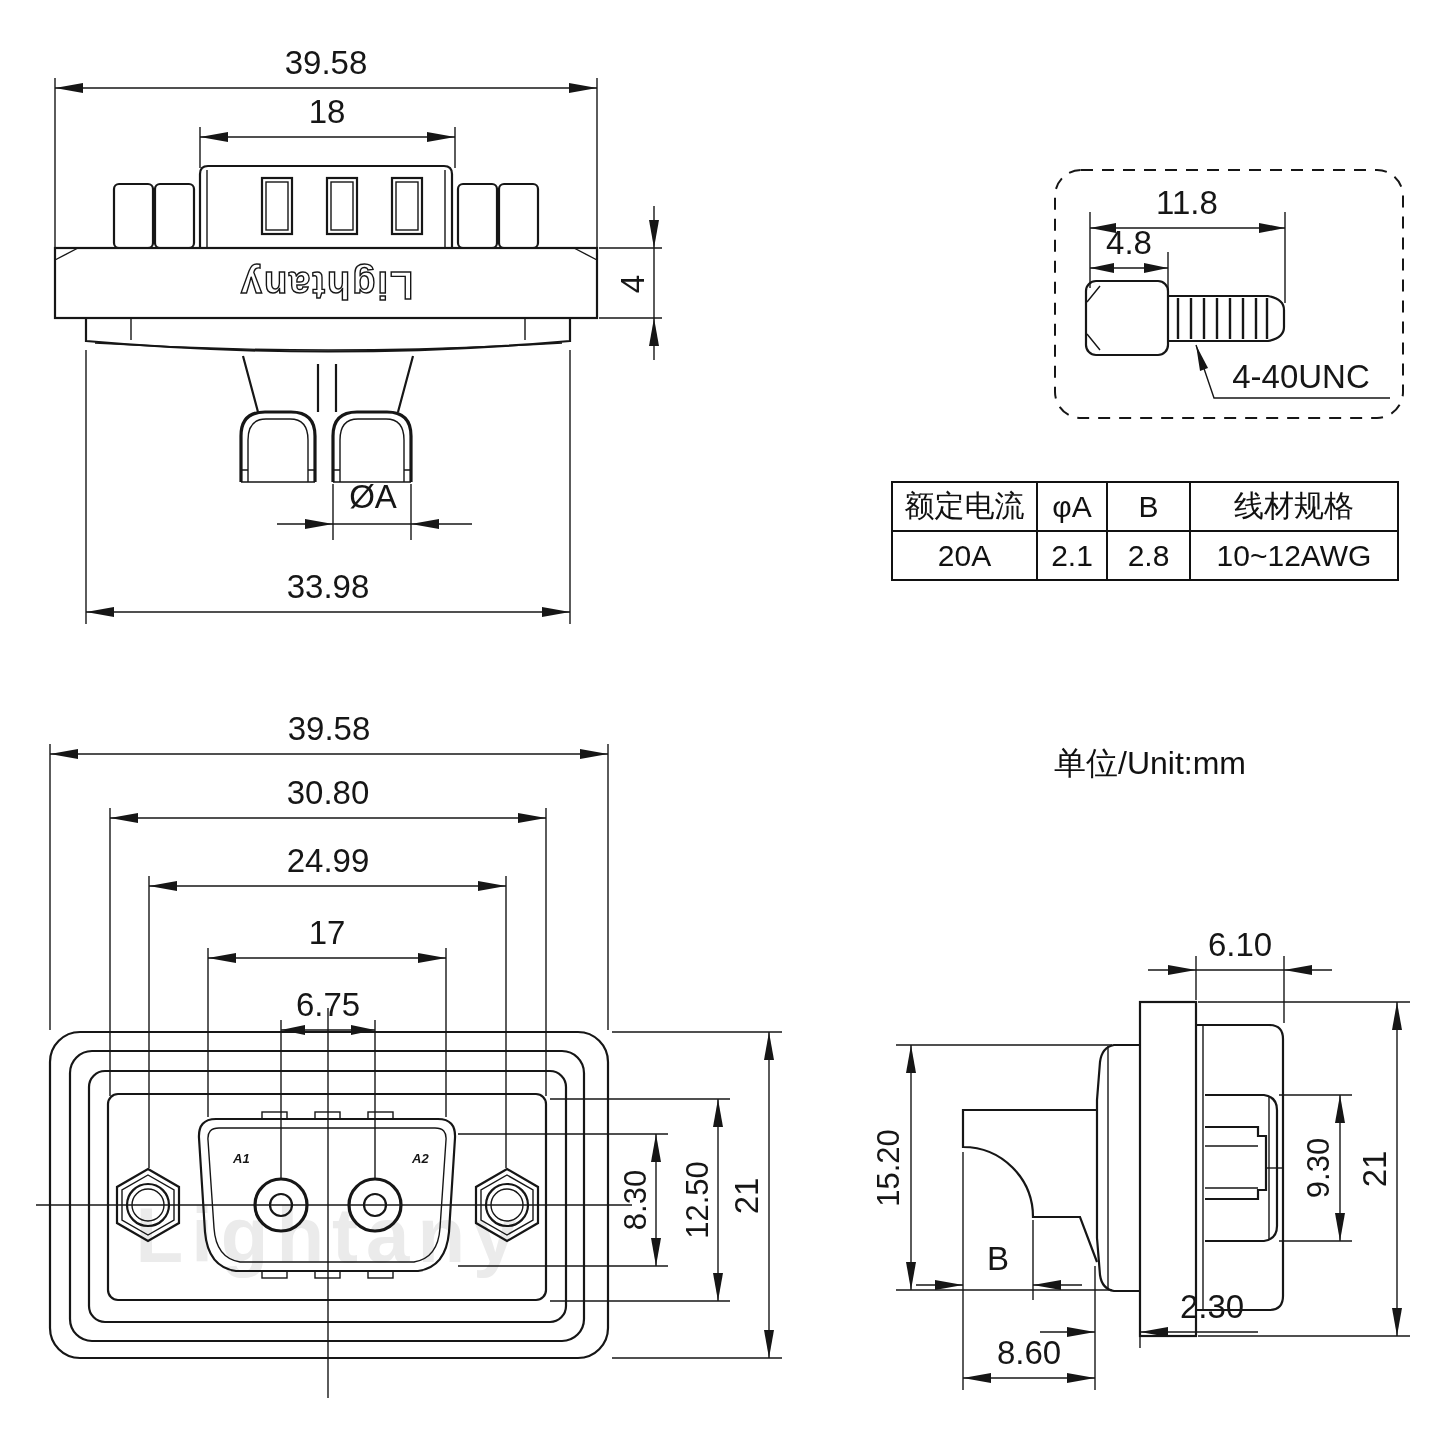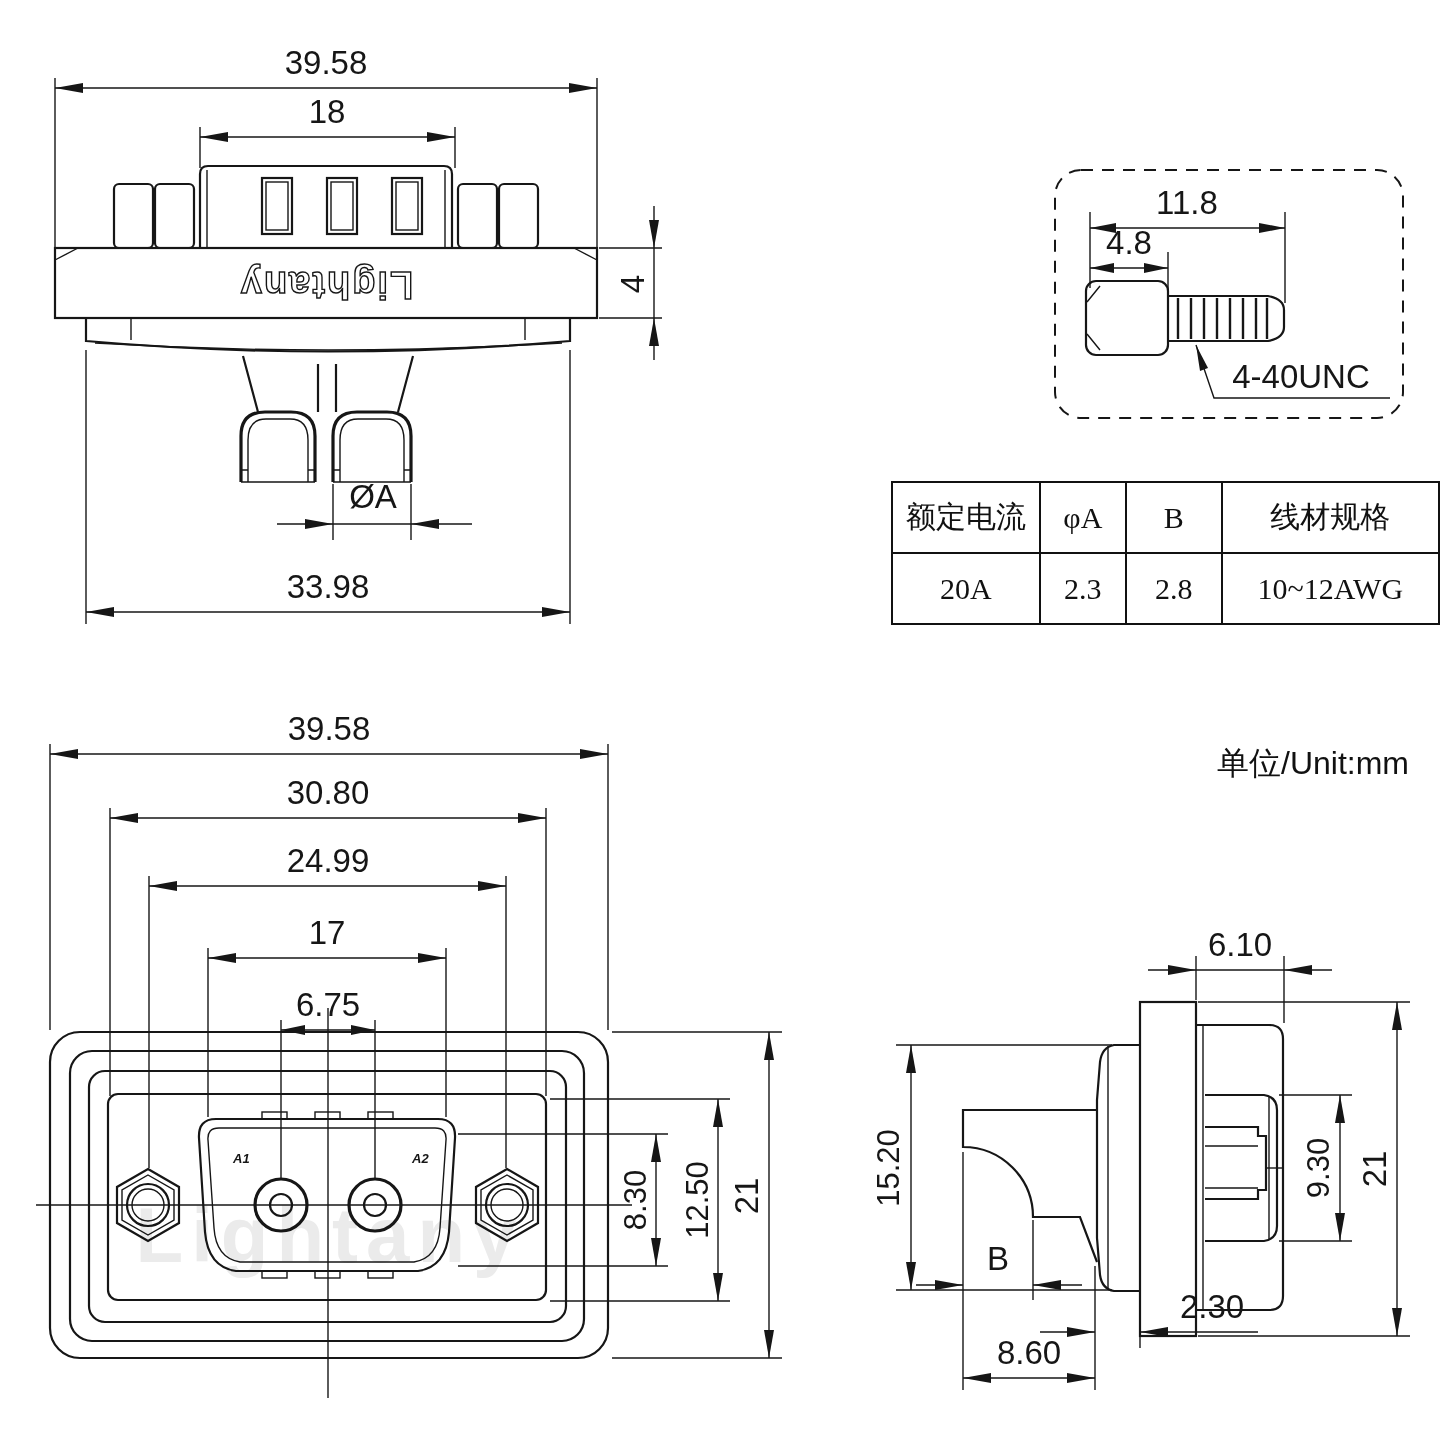--- a/index.html
+++ b/index.html
@@ -14,23 +14,23 @@
   .ar{fill:#161616;stroke:none;}
   .dim{font-family:"Liberation Sans","DejaVu Sans",sans-serif;font-size:33px;fill:#161616;}
   .dimS{font-size:31px;}
   .pinlbl{font-size:13px;font-style:italic;font-weight:bold;fill:#161616;}
   .logo{font-size:38px;font-weight:bold;letter-spacing:2px;fill:#ffffff;stroke:#161616;stroke-width:1.4px;}
   .wm{font-size:78px;font-weight:bold;letter-spacing:8px;fill:#ebebeb;}
   
   .spec-table{position:absolute;left:891px;top:481px;}
   .spec-table table{border-collapse:collapse;table-layout:fixed;}
   .spec-table td,.spec-table th{border:2.5px solid #111;height:47px;text-align:center;vertical-align:middle;
-      font-size:30px;font-weight:normal;color:#111;padding:11px;font-family:Liberation Serif, serif;}
+      font-size:30px;font-weight:normal;color:#111;padding:0;font-family:Liberation Sans, sans-serif;}
   .c0{width:143px;} .c1{width:68px;} .c2{width:81px;} .c3{width:206px;margin-left:12px;}
-  .unit-note{position:absolute;left:891px;top:742px;width:518px;text-align:right;
+  .unit-note{position:absolute;left:891px;top:742px;width:518px;text-align:center;
       font-size:32px;color:#111;font-family:"Liberation Sans","DejaVu Sans",sans-serif;}
 </style>
 </head>
 <body>
 
 <div class="stage">
 
 <svg width="1440" height="1440" viewBox="0 0 1440 1440">
 
   <g>
@@ -363,21 +363,21 @@
     <table>
       <tbody>
           <tr>
         <th class="c0">额定电流</th>
         <th class="c1">φA</th>
         <th class="c2">B</th>
         <th class="c3">线材规格</th>
       </tr>
       <tr>
         <td>20A</td>
-        <td>2.3</td>
+        <td>2.1</td>
         <td>2.8</td>
         <td>10~12AWG</td>
       </tr>
     </tbody>
       </table>
   </div>
   <div class="unit-note">单位/Unit:mm</div>
 
 </div>
 

